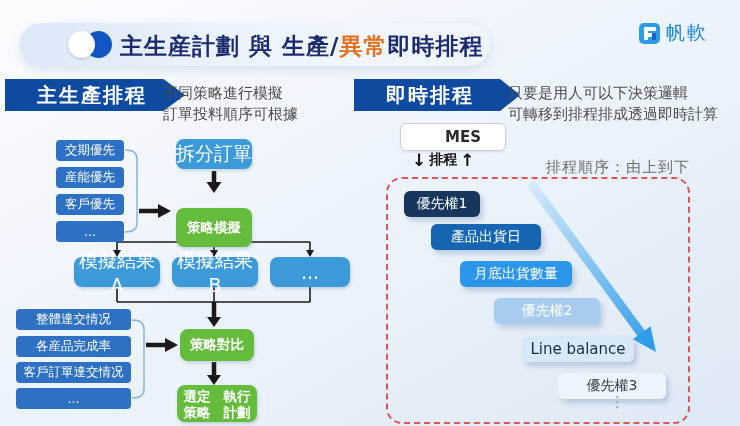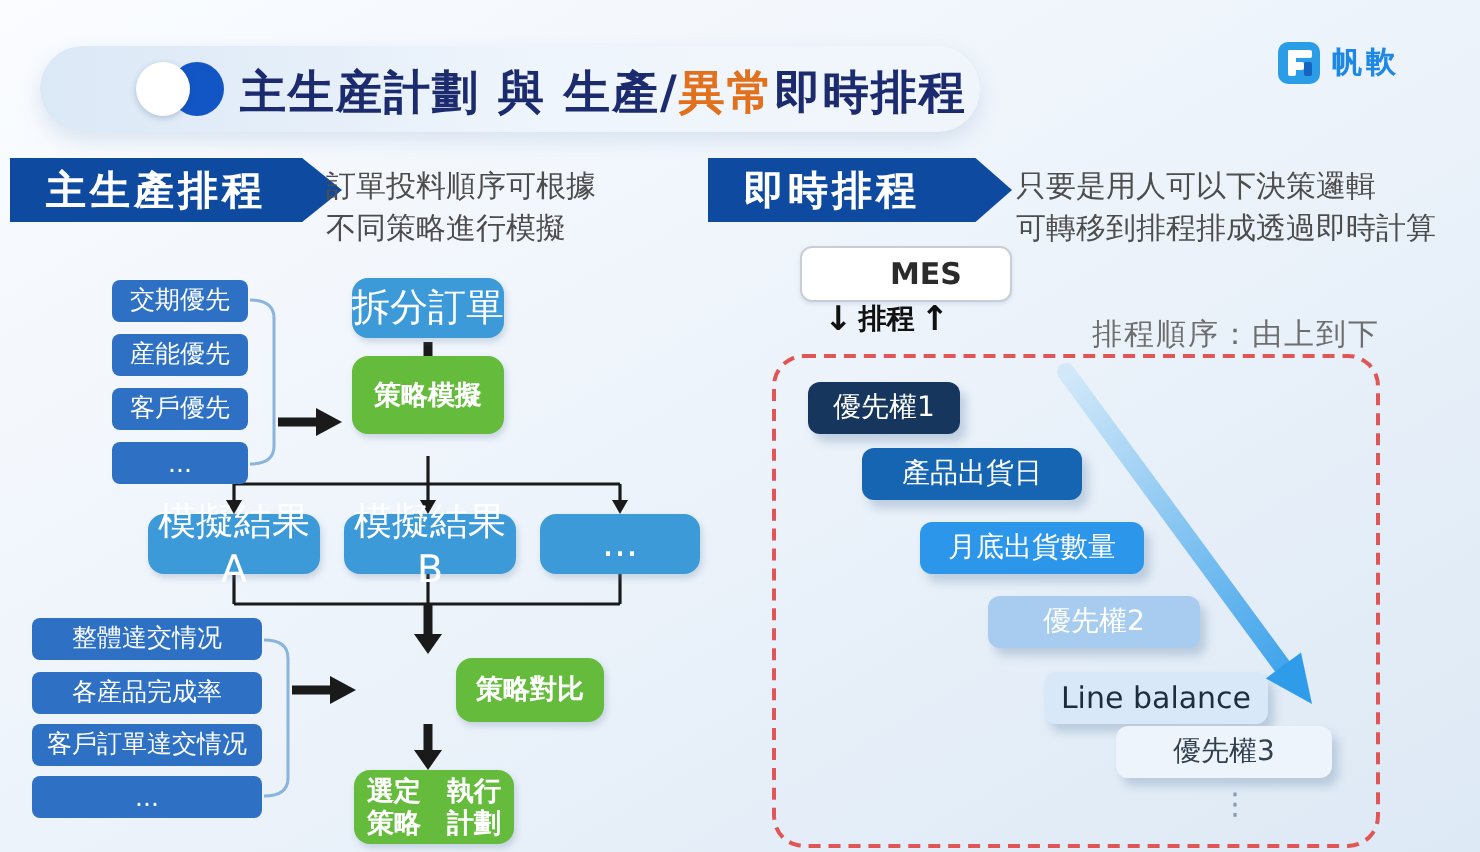--- a/index.html
+++ b/index.html
@@ -20,51 +20,51 @@
   .toggle{left:68px;top:31px;width:44px;height:27px;}
   .toggle .c{position:absolute;width:27px;height:27px;border-radius:50%;}
   .toggle .c-blue{left:17px;top:0;background:#1256c6;}
   .toggle .c-white{left:0;top:0;background:#ffffff;box-shadow:0 1px 3px rgba(30,60,120,0.25);}
   .page-title{
     left:120px;top:28px;height:36px;display:flex;align-items:center;
     font-size:23px;font-weight:bold;color:#1c2b6e;letter-spacing:1px;white-space:nowrap;
   }
   .page-title .hl{color:#e2711d;}
   .logo{left:638px;top:20px;display:flex;align-items:center;gap:5px;}
-  .logo-text{font-size:15px;font-weight:bold;color:#1e88e5;letter-spacing:2px;}
+  .logo-text{font-size:19px;font-weight:normal;color:#1e88e5;letter-spacing:2px;}
 
   
   .banner{
     height:32px;background:#0e4aa0;color:#ffffff;font-weight:bold;font-size:20px;
-    display:flex;align-items:center;padding-left:18px;letter-spacing:2px;
+    display:flex;align-items:center;padding-left:32px;letter-spacing:2px;
     clip-path:polygon(0 0,88% 0,100% 50%,88% 100%,0 100%);
   }
   .banner-left{left:5px;top:79px;width:148px;}
   .banner-right{left:354px;top:79px;width:134px;}
   .desc{font-size:15px;line-height:21px;color:#4d4d4d;}
   .desc-left{left:163px;top:83px;}
   .desc-right{left:508px;top:83px;}
 
   
   .fbox{display:flex;align-items:center;justify-content:center;color:#ffffff;text-align:center;}
   .blue-sm{background:#2e71c4;border-radius:4px;font-size:12.5px;width:68px;height:21px;}
   .blue-sm-w{background:#2e71c4;border-radius:4px;font-size:12.5px;width:115px;height:21px;}
   .blue-md{background:#3d9ad8;border-radius:8px;font-size:19px;box-shadow:1px 2px 3px rgba(110,140,170,0.3);}
   .green{background:#65bb3b;border-radius:8px;font-size:13.5px;font-weight:bold;box-shadow:1px 2px 3px rgba(110,140,170,0.3);}
 
   
   .in1{left:56px;top:140px;} .in2{left:56px;top:167px;} .in3{left:56px;top:194px;} .in4{left:56px;top:221px;}
   .m1{left:16px;top:309px;} .m2{left:16px;top:336px;} .m3{left:16px;top:362px;} .m4{left:16px;top:388px;}
 
   .box-split{left:176px;top:139px;width:76px;height:30px;}
-  .box-sim{left:176px;top:178px;width:76px;height:39px;}
+  .box-sim{left:176px;top:208px;width:76px;height:39px;}
   .box-resA{left:74px;top:257px;width:86px;height:30px;}
   .box-resB{left:172px;top:257px;width:86px;height:30px;}
   .box-resC{left:270px;top:257px;width:80px;height:30px;}
-  .box-compare{left:180px;top:329px;width:74px;height:32px;margin-left:48px;}
+  .box-compare{left:180px;top:329px;width:74px;height:32px;}
   .box-final{left:177px;top:385px;width:80px;height:37px;flex-direction:row;line-height:16px;}
 
   
   .mes-box{
     left:400px;top:123px;width:84px;height:26px;background:#ffffff;border:1px solid #c9ced6;
     border-radius:6px;display:flex;align-items:center;justify-content:center;
     font-size:15px;font-weight:bold;color:#2b2b2b;box-shadow:0 1px 2px rgba(120,150,190,0.2);padding-left:20px;
   }
   .sched-row{left:412px;top:150px;display:flex;align-items:center;gap:3px;font-size:14px;font-weight:bold;color:#111;}
   .sched-row .arr{font-size:17px;font-weight:bold;color:#111;}
@@ -75,21 +75,21 @@
   }
   .stair{
     display:flex;align-items:center;justify-content:center;height:26px;border-radius:6px;
     font-size:14px;box-shadow:3px 4px 5px rgba(110,140,175,0.35);
   }
   .stair-1{left:404px;top:191px;width:76px;background:#16365e;color:#ffffff;}
   .stair-2{left:431px;top:224px;width:110px;background:#1565b2;color:#ffffff;}
   .stair-3{left:460px;top:261px;width:112px;background:#2b96ea;color:#ffffff;}
   .stair-4{left:494px;top:298px;width:106px;background:#a7ccf0;color:#ffffff;}
   .stair-5{left:522px;top:336px;width:112px;background:#d9e8f8;color:#1f2c3d;font-size:15px;}
-  .stair-6{left:558px;top:363px;width:108px;background:#edf4fb;color:#33404f;}
+  .stair-6{left:558px;top:373px;width:108px;background:#edf4fb;color:#33404f;}
   .more-dots{left:610px;top:398px;font-size:15px;color:#8a9bb0;line-height:8px;letter-spacing:0;}
 </style>
 </head>
 <body>
 
 <div class="slide">
 
   <svg class="abs" style="left:0;top:0;" width="740" height="426" viewBox="0 0 740 426">
 
     <path d="M125,150 Q137,150 137,159 L137,223 Q137,232 125,232" fill="none" stroke="#8ab4de" stroke-width="1.5"></path>
@@ -141,22 +141,22 @@
       <rect x="6" y="5" width="12" height="4" rx="1" fill="#ffffff"></rect>
       <rect x="6" y="11" width="8" height="4" rx="1" fill="#ffffff"></rect>
       <rect x="6" y="5" width="4" height="13" rx="1" fill="#ffffff"></rect>
       <rect x="14" y="11" width="4" height="7" rx="1" fill="#1565c0"></rect>
     </svg>
     <span class="logo-text">帆軟</span>
   </div>
 
   <div class="abs banner banner-left">主生產排程</div>
   <div class="abs desc desc-left">
+    <div>不同策略進行模擬</div>
     <div>訂單投料順序可根據</div>
-    <div>不同策略進行模擬</div>
   </div>
 
   <div class="abs fbox blue-sm in1">交期優先</div>
   <div class="abs fbox blue-sm in2">産能優先</div>
   <div class="abs fbox blue-sm in3">客戶優先</div>
   <div class="abs fbox blue-sm in4">...</div>
 
   <div class="abs fbox blue-md box-split">拆分訂單</div>
   <div class="abs fbox green box-sim">策略模擬</div>
 

